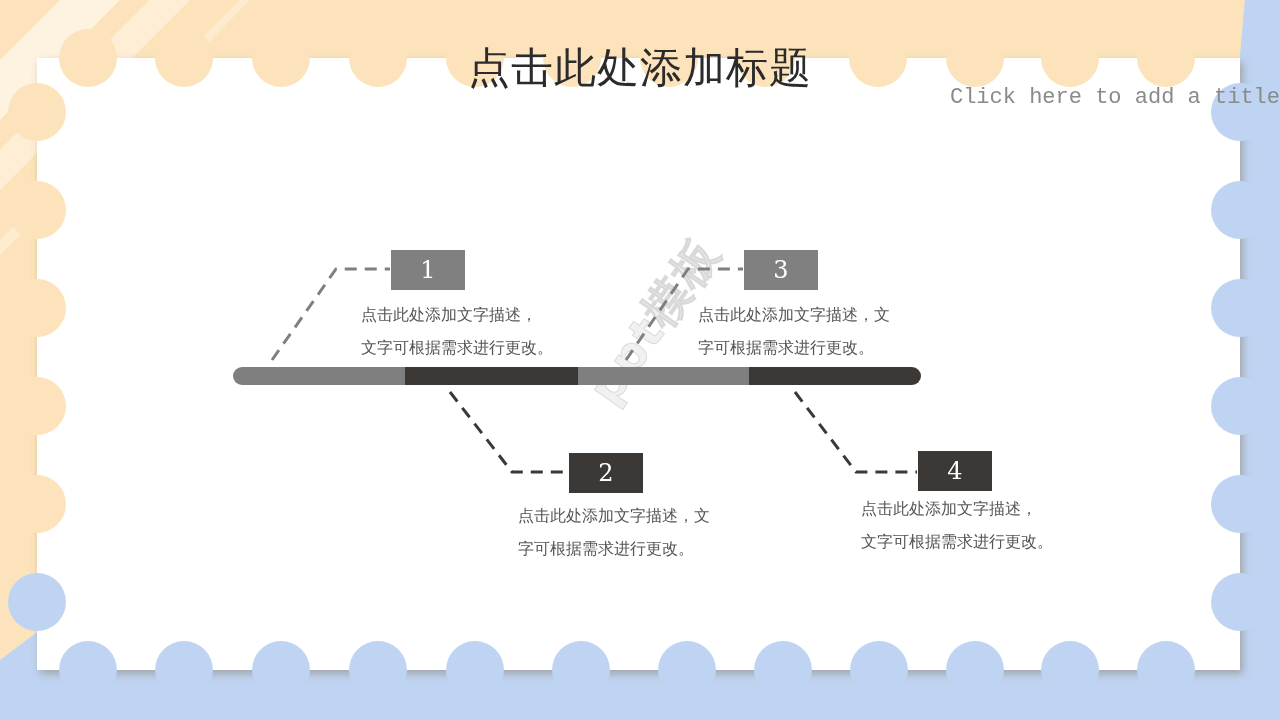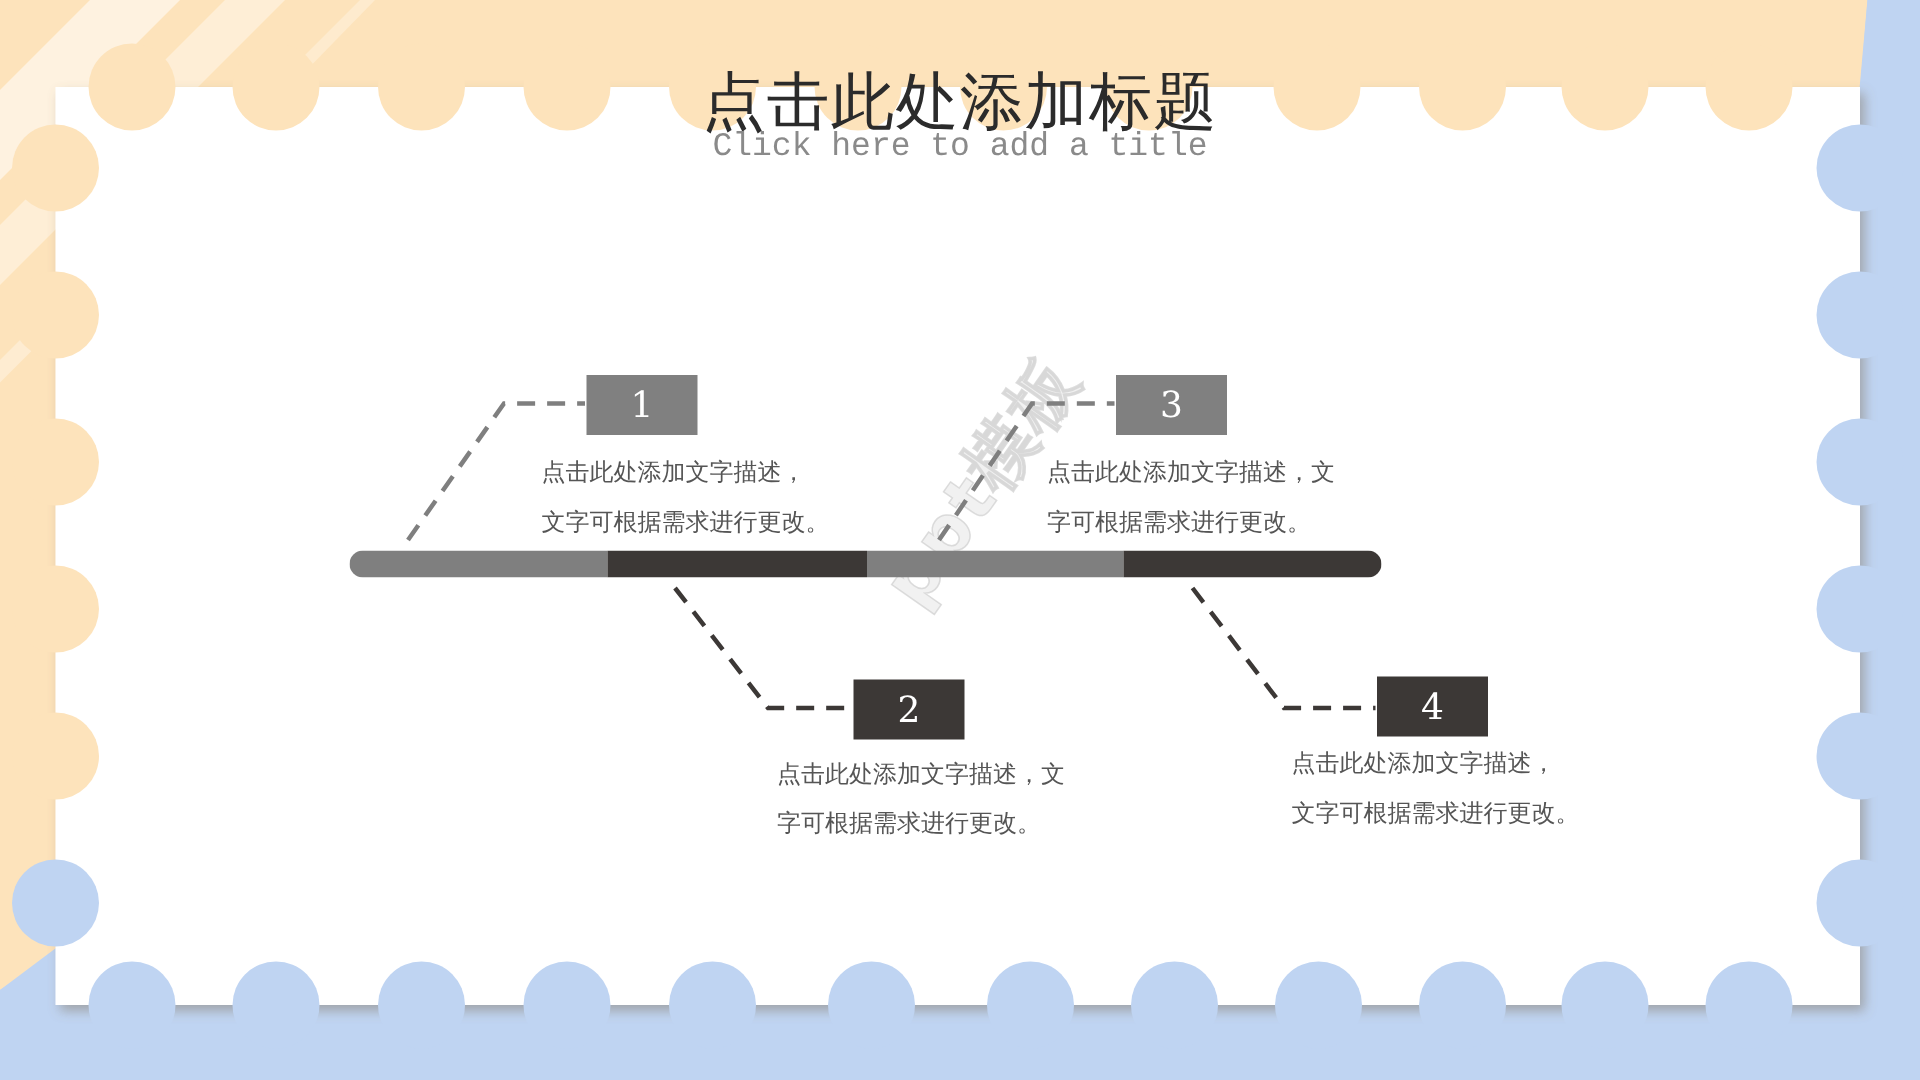--- a/index.html
+++ b/index.html
@@ -1,20 +1,20 @@
 <!DOCTYPE html>
 <html><head>
 <meta charset="utf-8">
 <style>
   html, body { margin:0; padding:0; }
   body { width:1280px; height:720px; overflow:hidden; position:relative; background:#fde3bb; font-family:"DejaVu Serif","Liberation Serif",serif; }
   .bg { position:absolute; inset:0; }
   .stamp-layer { position:absolute; inset:0; }
   .title { position:absolute; left:0; width:1280px; top:42px; text-align:center; font-size:42px; color:#2b2b2b; font-family:"DejaVu Serif","Liberation Serif",serif; letter-spacing:1px; line-height:52px; }
-  .subtitle { position:absolute; left:0; width:1280px; top:85px; text-align:center; font-size:22px; color:#8a8a8a; font-family:"Liberation Mono","DejaVu Sans Mono",monospace; line-height:26px; }
+  .subtitle { position:absolute; left:0; width:1280px; top:85px; text-align:right; font-size:22px; color:#8a8a8a; font-family:"Liberation Mono","DejaVu Sans Mono",monospace; line-height:26px; }
   .bar { position:absolute; top:367px; left:233px; height:18px; width:688px; border-radius:9px; overflow:hidden; display:flex; }
   .bar .seg { height:100%; }
   .num-box { position:absolute; width:74px; height:40px; color:#fff; font-size:24px; display:flex; align-items:center; justify-content:center; font-family:"DejaVu Serif","Liberation Serif",serif; }
   .desc { position:absolute; font-size:16px; line-height:33px; color:#555; font-family:Liberation Mono, monospace; }
   svg.lines { position:absolute; left:0; top:0; }
   .watermark { position:absolute; left:560px; top:290px; font-size:46px; color:rgba(230,230,230,0.55); transform:rotate(-55deg); font-family:"DejaVu Sans","Liberation Sans",sans-serif; font-weight:bold; -webkit-text-stroke:1px rgba(200,200,200,0.6); letter-spacing:2px; }
 </style>
 </head>
 <body>
 

